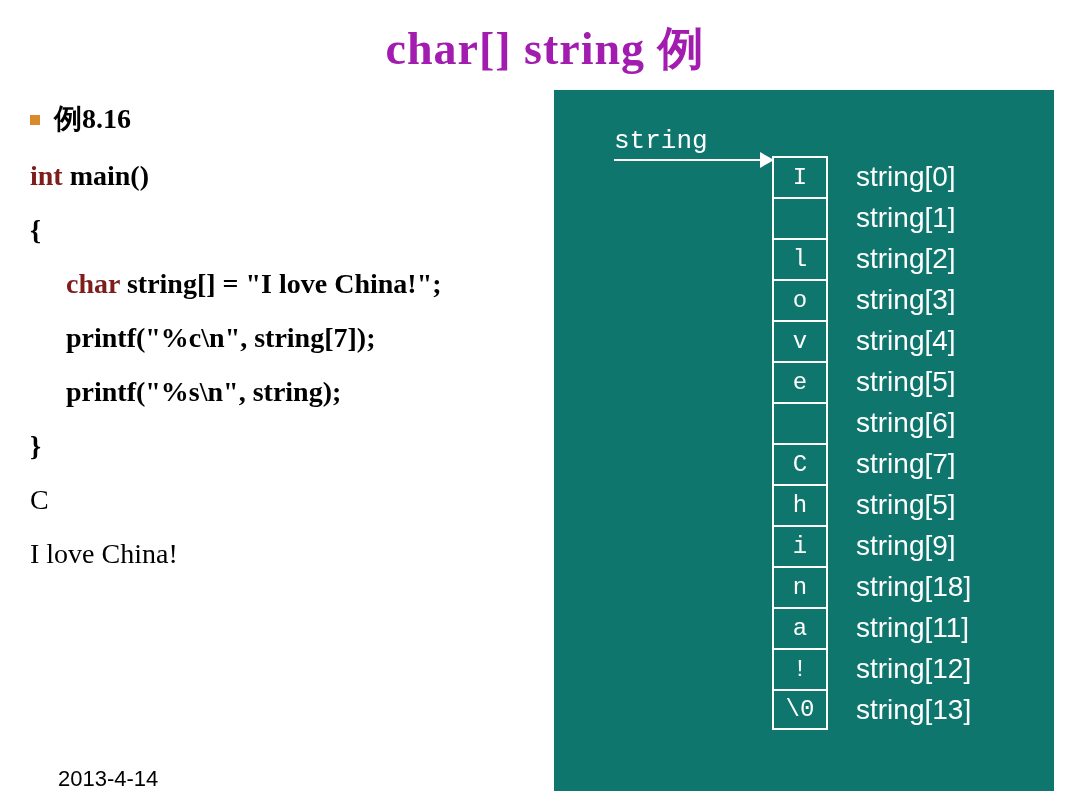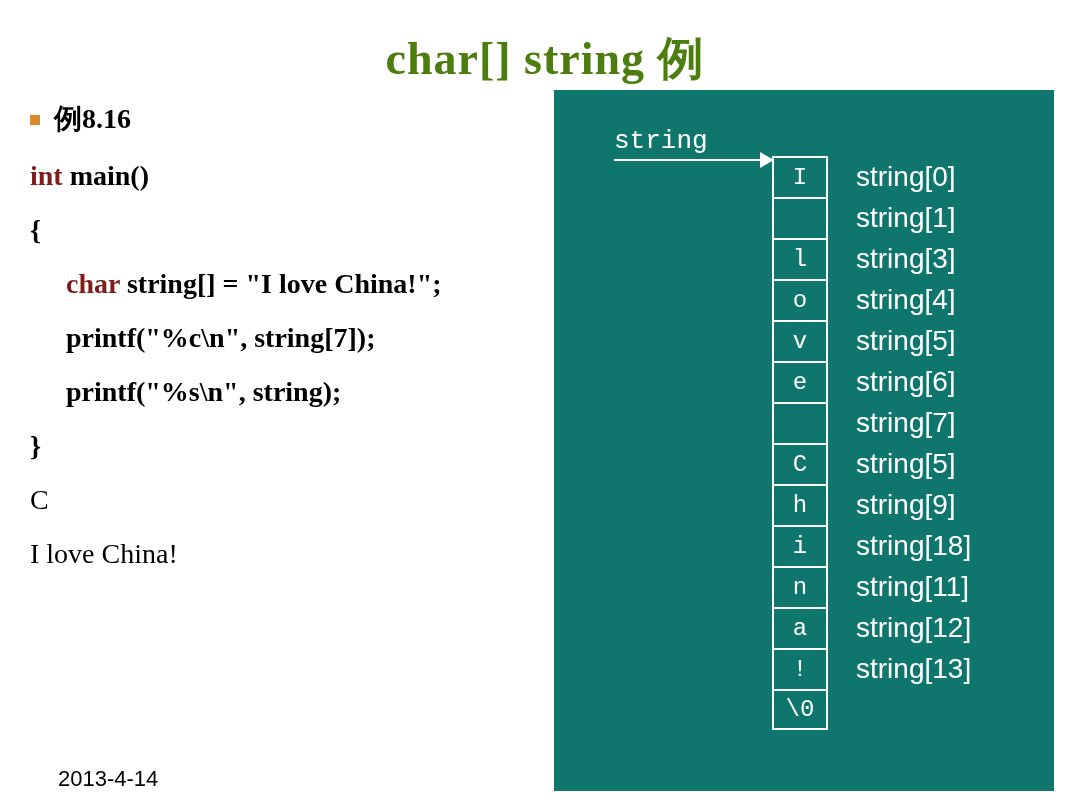--- a/index.html
+++ b/index.html
@@ -9,22 +9,22 @@
     height: 810px;
     background: #ffffff;
     font-family: "Times New Roman", "SimSun", serif;
     overflow: hidden;
     position: relative;
   }
   .title {
     text-align: center;
     font-size: 46px;
     font-weight: bold;
-    color: #4d7c0f;
-    margin-top: 28px;
+    color: #a21caf;
+    margin-top: 18px;
     letter-spacing: 1px;
     padding-left: 10px;
   }
   .content {
     position: absolute;
     top: 100px;
     left: 30px;
     width: 560px;
   }
   .line {
@@ -178,20 +178,21 @@
     <div class="cell">h</div>
     <div class="cell">i</div>
     <div class="cell">n</div>
     <div class="cell">a</div>
     <div class="cell">!</div>
     <div class="cell">\0</div>
   </div>
   <div class="labels">
     <div class="arr-label">string[0]</div>
     <div class="arr-label">string[1]</div>
+    <div class="arr-label">string[2]</div>
     <div class="arr-label">string[3]</div>
     <div class="arr-label">string[4]</div>
     <div class="arr-label">string[5]</div>
     <div class="arr-label">string[6]</div>
     <div class="arr-label">string[7]</div>
     <div class="arr-label">string[5]</div>
     <div class="arr-label">string[9]</div>
     <div class="arr-label">string[18]</div>
     <div class="arr-label">string[11]</div>
     <div class="arr-label">string[12]</div>

